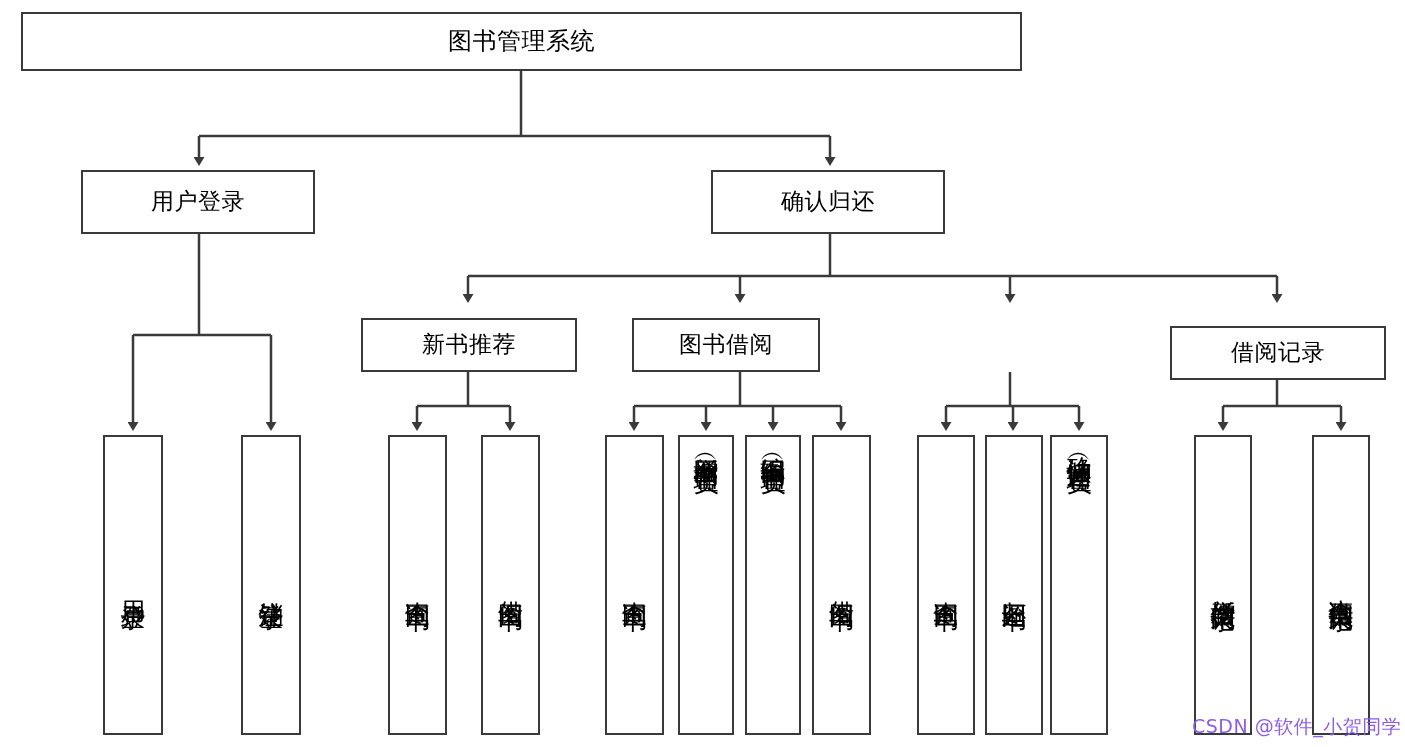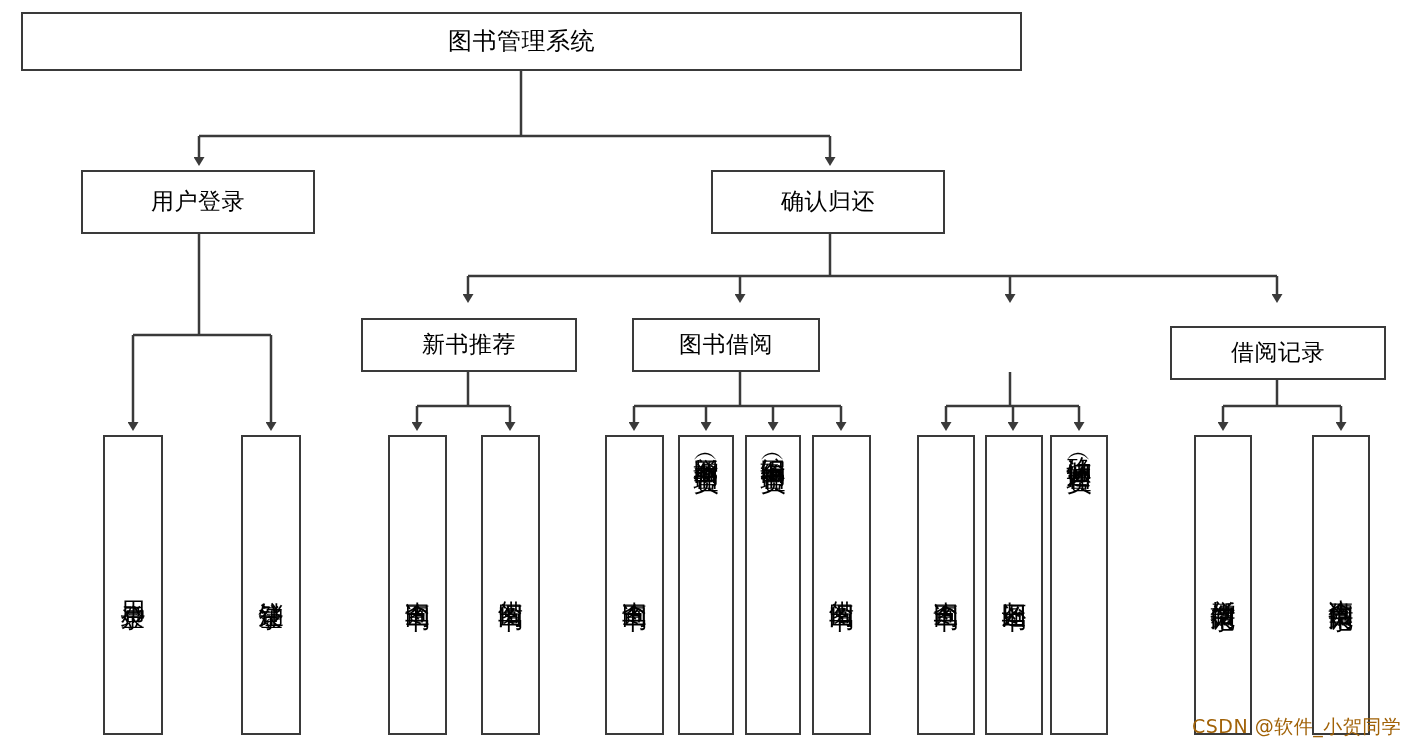--- a/index.html
+++ b/index.html
@@ -63,21 +63,21 @@
     line-height: 1.08;
     letter-spacing: 2px;
     margin: 0 auto;
   }
   .node.v.mid {
     align-items: center;
   }
   .watermark {
     position: absolute;
     font-size: 19px;
-    color: #a16207;
+    color: #8b5cf6;
     white-space: nowrap;
     letter-spacing: 0.5px;
     font-family: "DejaVu Sans", "Liberation Sans", sans-serif;
   }
 </style>
 </head>
 <body>
 
 <div id="canvas">
 

